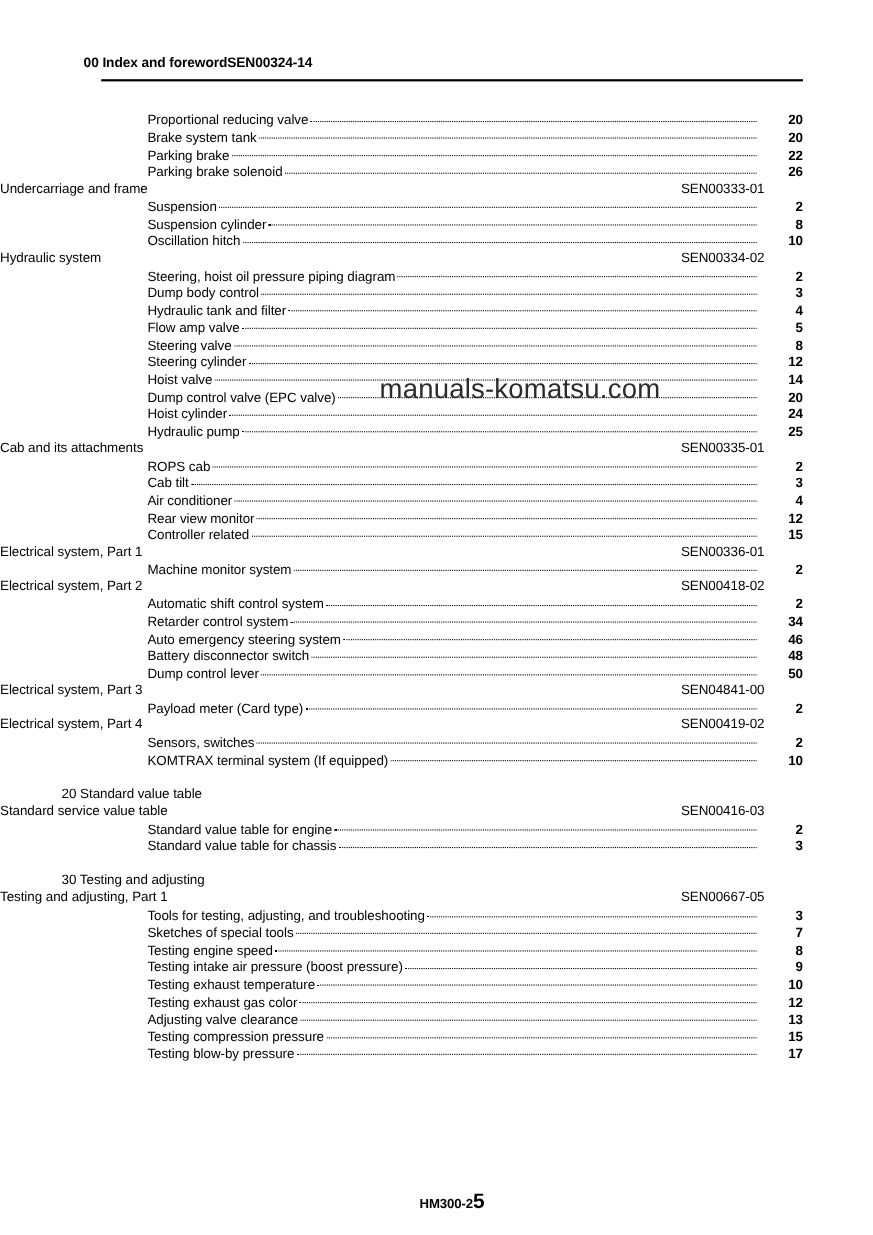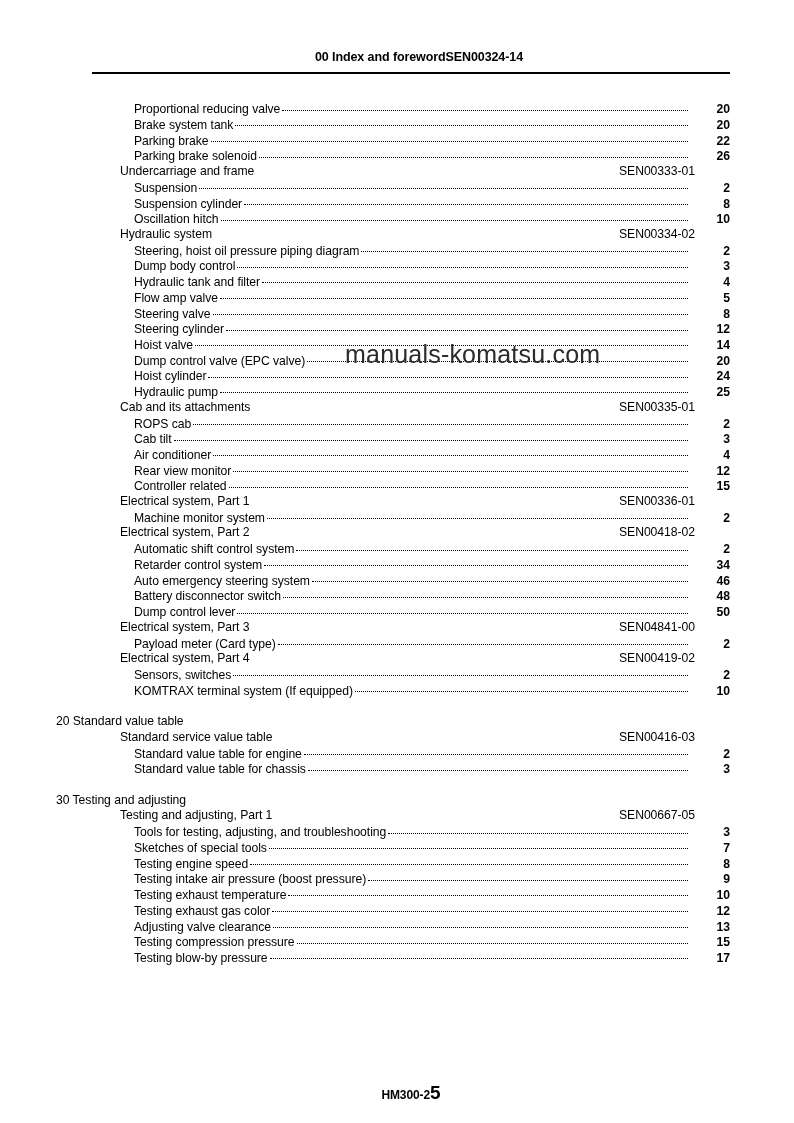--- a/index.html
+++ b/index.html
@@ -15,25 +15,25 @@
     position: relative;
     width: 794px;
     height: 1123px;
     background: #ffffff;
     overflow: hidden;
   }
 
   
   .header {
     position: absolute;
-    left: 100px;
+    left: 76px;
     top: 50px;
     width: 638px;
     display: flex;
-    justify-content: center;
+    justify-content: flex-start;
     align-items: baseline;
     font-size: 12.5px;
     font-weight: bold;
     letter-spacing: -0.1px;
   }
   .header-rule {
     position: absolute;
     left: 92px;
     top: 72px;
     width: 638px;
@@ -55,21 +55,21 @@
     font-size: 12.2px;
     letter-spacing: -0.05px;
     white-space: nowrap;
   }
   .row.gap-before {
     margin-top: 15.7px;
   }
 
   
   .lvl-chapter .label { margin-left: 56px; }
-  .lvl-section .label { margin-left: 120px; }
+  .lvl-section .label { }
   .lvl-item    .label { margin-left: 134px; }
 
   .label {
     flex: 0 0 auto;
     padding-right: 2px;
   }
   .leader {
     flex: 1 1 auto;
     overflow: hidden;
     position: relative;

